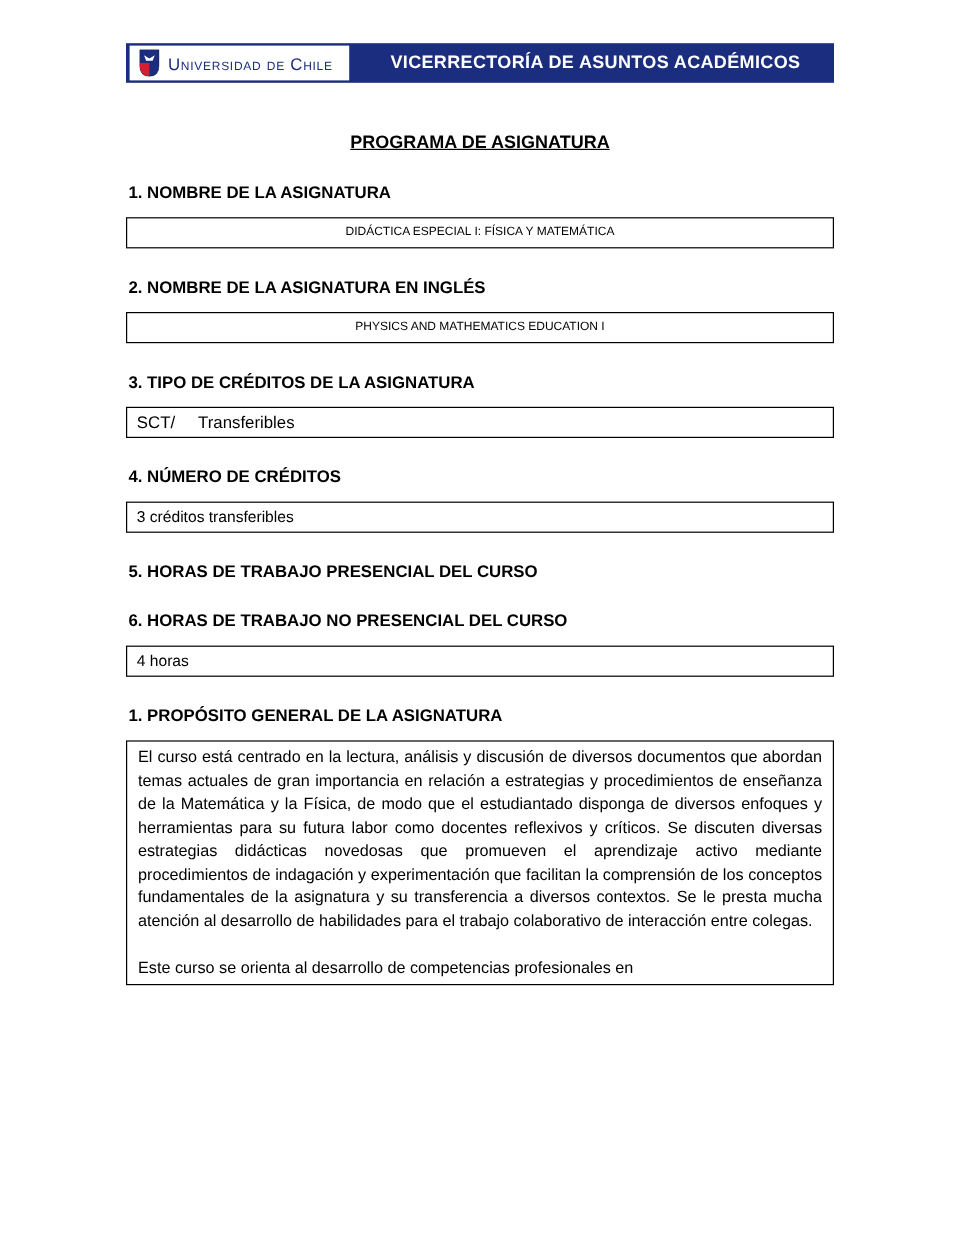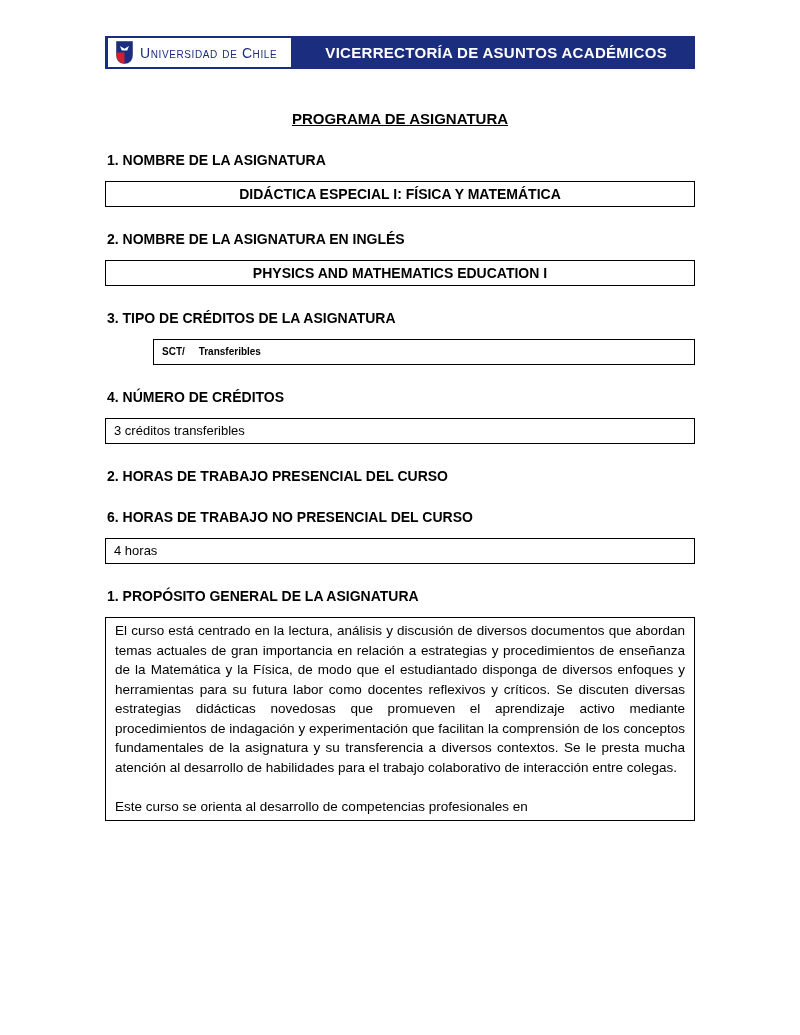--- a/index.html
+++ b/index.html
@@ -71,27 +71,26 @@
   .box {
     margin-top: 12px;
     border: 1px solid #000000;
     padding: 3px 8px;
     font-size: 13px;
     line-height: 18px;
     white-space: pre-wrap;
   }
   .box.center-bold {
     text-align: center;
-    font-weight: bold;
-    font-size: 14px;
+    font-weight: normal;
+    font-size: 10px;
   }
   .box.left-bold {
-    font-weight: bold;
-    font-size: 10px;
-    margin-left: 48px;
+    font-weight: normal;
+    font-size: 14px;
   }
   .box.para-box {
     padding: 3px 9px 4px 9px;
     font-size: 13.5px;
     line-height: 19.5px;
     text-align: justify;
     white-space: normal;
   }
   .para-box p { margin: 0; }
   .para-box p.first { margin-bottom: 19.5px; }
@@ -129,21 +128,21 @@
 
     <div class="sec-heading">2. NOMBRE DE LA ASIGNATURA EN INGLÉS</div>
     <div class="box center-bold">PHYSICS AND MATHEMATICS EDUCATION I</div>
 
     <div class="sec-heading">3. TIPO DE CRÉDITOS DE LA ASIGNATURA</div>
     <div class="box left-bold">SCT/     Transferibles</div>
 
     <div class="sec-heading">4. NÚMERO DE CRÉDITOS</div>
     <div class="box">3 créditos transferibles</div>
 
-    <div class="sec-heading">2. HORAS DE TRABAJO PRESENCIAL DEL CURSO</div>
+    <div class="sec-heading">5. HORAS DE TRABAJO PRESENCIAL DEL CURSO</div>
 
     <div class="sec-heading">6. HORAS DE TRABAJO NO PRESENCIAL DEL CURSO</div>
     <div class="box">4 horas</div>
 
     <div class="sec-heading">1. PROPÓSITO GENERAL DE LA ASIGNATURA</div>
     <div class="box para-box">
       <p class="first">El curso está centrado en la lectura, análisis y discusión de diversos documentos que abordan temas actuales de gran importancia en relación a estrategias y procedimientos de enseñanza de la Matemática y la Física, de modo que el estudiantado disponga de diversos enfoques y herramientas para su futura labor como docentes reflexivos y críticos. Se discuten diversas estrategias didácticas novedosas que promueven el aprendizaje activo mediante procedimientos de indagación y experimentación que facilitan la comprensión de los conceptos fundamentales de la asignatura y su transferencia a diversos contextos. Se le presta mucha atención al desarrollo de habilidades para el trabajo colaborativo de interacción entre colegas.</p>
       <p>Este curso se orienta al desarrollo de competencias profesionales en</p>
     </div>
 

